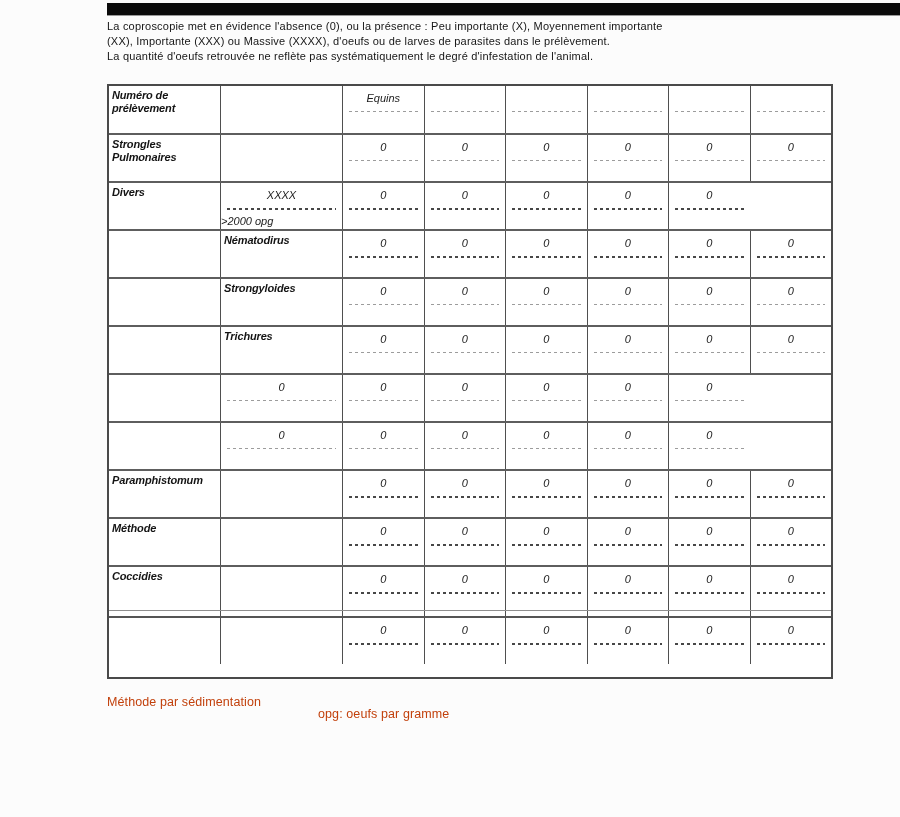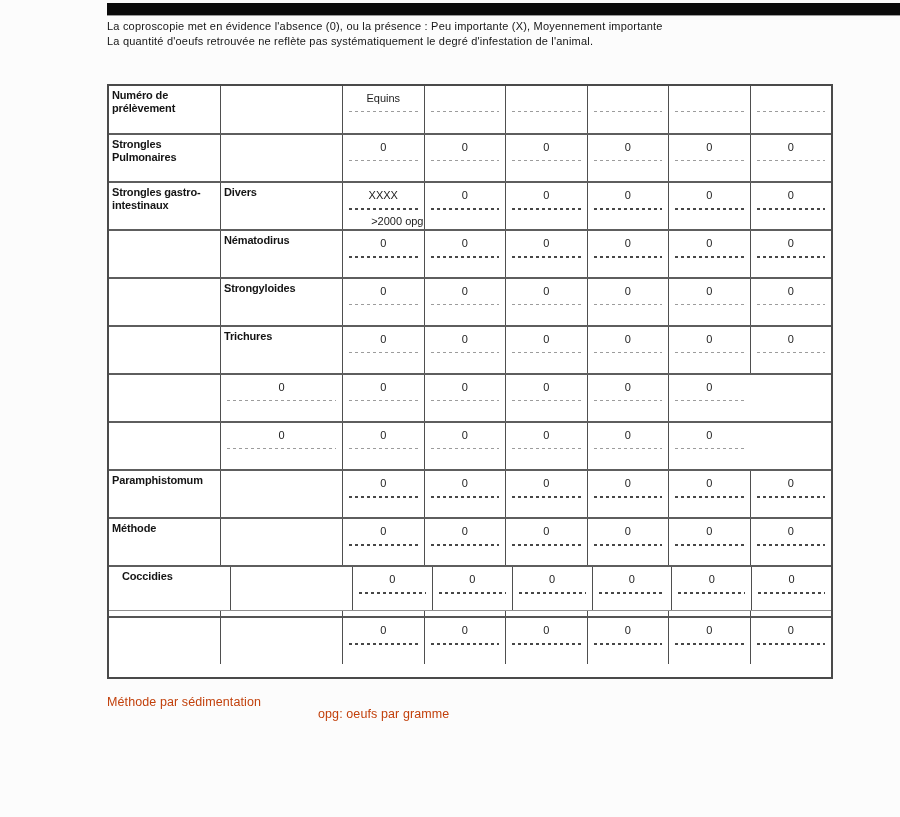--- a/index.html
+++ b/index.html
@@ -25,30 +25,31 @@
     font-size: 11px; line-height: 15px; letter-spacing: 0.2px;
     color: #161616;
   }
   .intro div { white-space: nowrap; }
 
   .ctable {
     position: absolute; left: 107px; top: 84px; width: 726px;
     border: 2px solid #4a4a4a;
     box-sizing: border-box;
     background: #fff;
+    font-style: italic;
   }
   .trow {
     display: grid;
     grid-template-columns: 111px 122px repeat(6, 1fr);
     height: 48px;
     box-sizing: border-box;
     border-top: 2px solid #5e5e5e;
   }
   .trow.first { height: 47px; border-top: none; }
-  .trow.short { height: 45px; padding-left: 10px; }
+  .trow.short { height: 45px; }
   .trow.gap   { height: 6px;  border-top: 1px solid #8f8f8f; }
   .trow.lastrow { height: 48px; border-top: 2px solid #555; }
   .trow.spacer { height: 13px; border-top: none; display: block; }
 
   .cell { box-sizing: border-box; overflow: visible; }
   .trow > .cell + .cell { border-left: 1px solid #4f4f4f; }
 
   .cell.label, .cell.sublabel {
     font-size: 11px; font-weight: bold; line-height: 1.2;
     letter-spacing: -0.15px;
@@ -64,38 +65,39 @@
   .dash-bold .dashline {
     height: 2px;
     background: repeating-linear-gradient(90deg, #474747 0 3px, transparent 3px 6px);
   }
   .dash-light .dashline {
     height: 1px;
     background: repeating-linear-gradient(90deg, #9c9c9c 0 3px, transparent 3px 6px);
   }
   .subval {
     margin-top: 5px;
-    font-size: 11px; text-align: right; color: #1c1c1c;
+    font-size: 11px; text-align: left; color: #1c1c1c;
   }
 
   .footer {
     position: absolute; left: 107px; top: 695px; width: 500px;
     font-size: 12.5px; color: #c2410c; letter-spacing: 0.1px;
   }
   .footer .legend { position: absolute; left: 211px; top: 12px; }
 </style>
 </head>
 <body>
 
 <div id="doc">
 
   <div class="redaction-bar"></div>
 
   <div class="intro">
     <div>La coproscopie met en évidence l'absence (0), ou la présence : Peu importante (X), Moyennement importante</div>
+    <div>(XX), Importante (XXX) ou Massive (XXXX), d'oeufs ou de larves de parasites dans le prélèvement.</div>
     <div>La quantité d'oeufs retrouvée ne reflète pas systématiquement le degré d'infestation de l'animal.</div>
   </div>
 
   <div class="ctable">
     <div>
         <div class="trow first dash-light">
           <div class="cell label">Numéro de prélèvement</div>
           <div class="cell sublabel"></div>
           <div class="cell data">
             <div class="val">Equins</div>
@@ -144,21 +146,20 @@
           <div class="cell data">
             <div class="val">0</div>
             <div class="dashline"></div>
           </div>
           <div class="cell data">
             <div class="val">0</div>
             <div class="dashline"></div>
           </div>
         </div>
         <div class="trow dash-bold">
-          <div class="cell label">Strongles gastro-intestinaux</div>
           <div class="cell sublabel">Divers</div>
           <div class="cell data">
             <div class="val">XXXX</div>
             <div class="dashline"></div>
             <div class="subval">&gt;2000 opg</div>
           </div>
           <div class="cell data">
             <div class="val">0</div>
             <div class="dashline"></div>
           </div>

